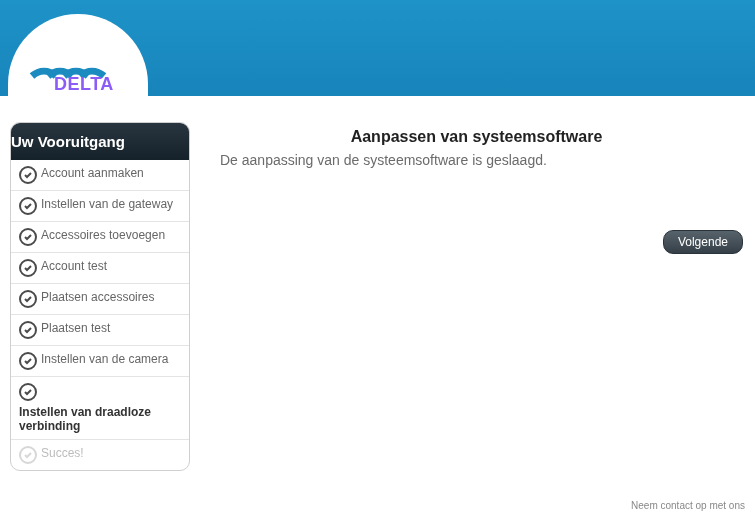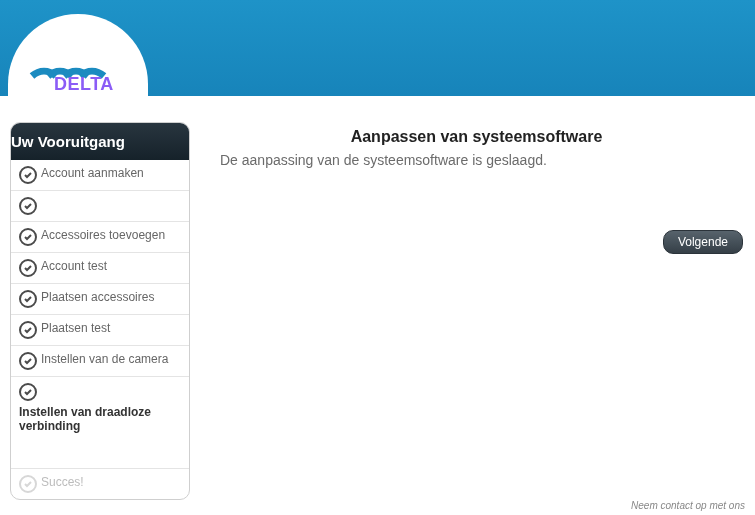--- a/index.html
+++ b/index.html
@@ -70,21 +70,21 @@
     display: flex;
     align-items: flex-start;
     gap: 4px;
     padding: 6px 10px 6px 8px;
     border-top: 1px solid #e4e4e4;
     font-size: 12px;
     color: #666;
   }
   .step:first-of-type { border-top: none; }
   .step.current { color: #333; font-weight: bold; flex-direction: column; }
-  .step.pending { color: #bcbcbc; margin-top: 29px; }
+  .step.pending { color: #bcbcbc; }
   .step .icon {
     flex-shrink: 0;
     width: 18px;
     height: 18px;
     border-radius: 50%;
     border: 2px solid #4b4b4b;
     display: flex;
     align-items: center;
     justify-content: center;
   }
@@ -123,21 +123,20 @@
     cursor: pointer;
     text-align: center;
   }
 
   .footer {
     position: absolute;
     bottom: 4px;
     right: 10px;
     font-size: 10px;
     color: #888;
-    font-style: italic;
   }
 </style>
 </head>
 <body>
 
 <div class="banner">
   <div class="logo-wrap">
     <div class="logo">
       <svg width="86" height="44" viewBox="0 0 86 44">
         <path d="M4 40 A24 36 0 0 1 28 40" fill="none" stroke="#1b8bc0" stroke-width="7"></path>
@@ -161,20 +160,21 @@
             </svg>
           </span>
           <span>Account aanmaken</span>
         </div>
         <div class="step">
           <span class="icon">
             <svg width="10" height="10" viewBox="0 0 10 10">
               <path d="M2 5 L4 7 L8 3" fill="none" stroke="#4b4b4b" stroke-width="2"></path>
             </svg>
           </span>
+          <span>Instellen van de gateway</span>
         </div>
         <div class="step">
           <span class="icon">
             <svg width="10" height="10" viewBox="0 0 10 10">
               <path d="M2 5 L4 7 L8 3" fill="none" stroke="#4b4b4b" stroke-width="2"></path>
             </svg>
           </span>
           <span>Accessoires toevoegen</span>
         </div>
         <div class="step">

